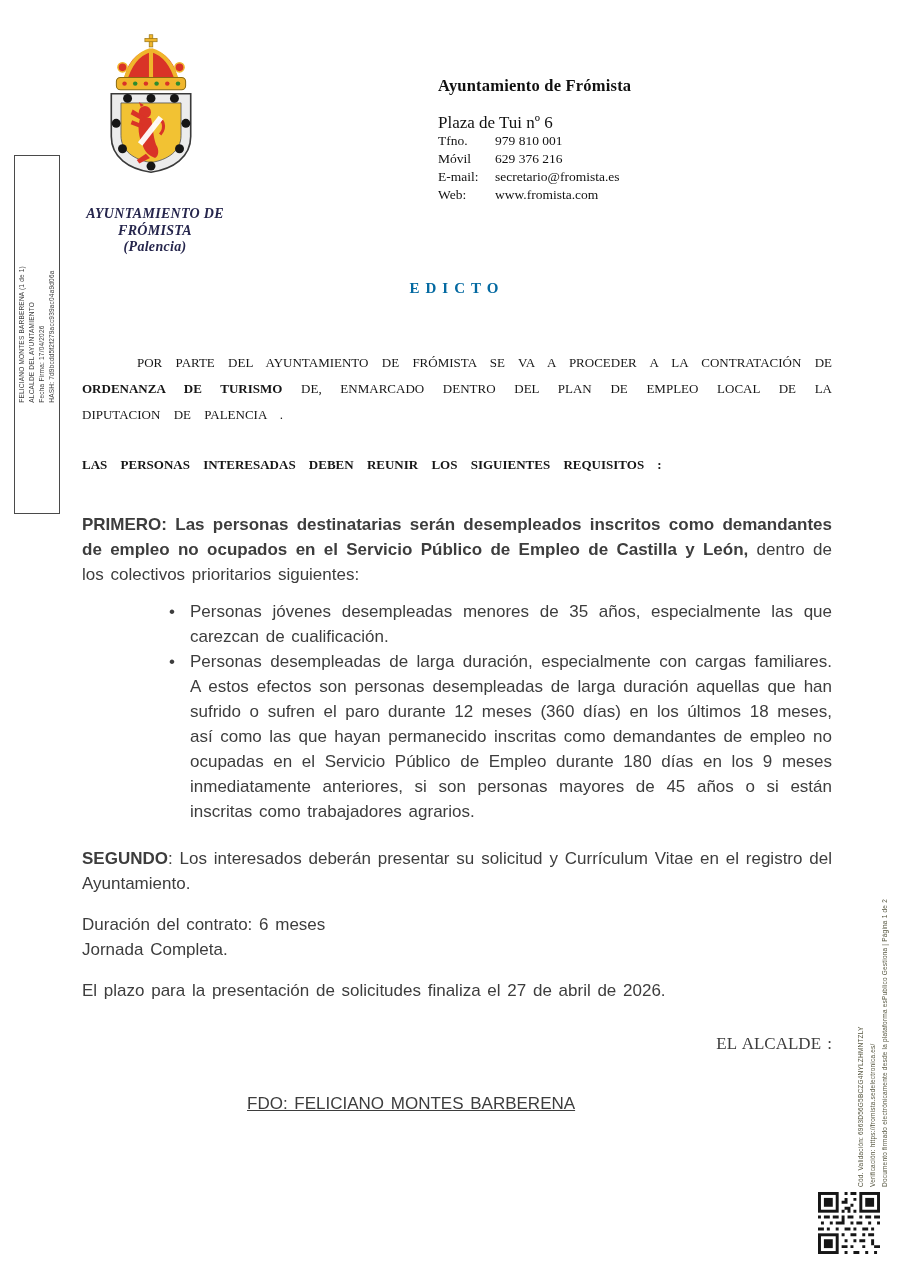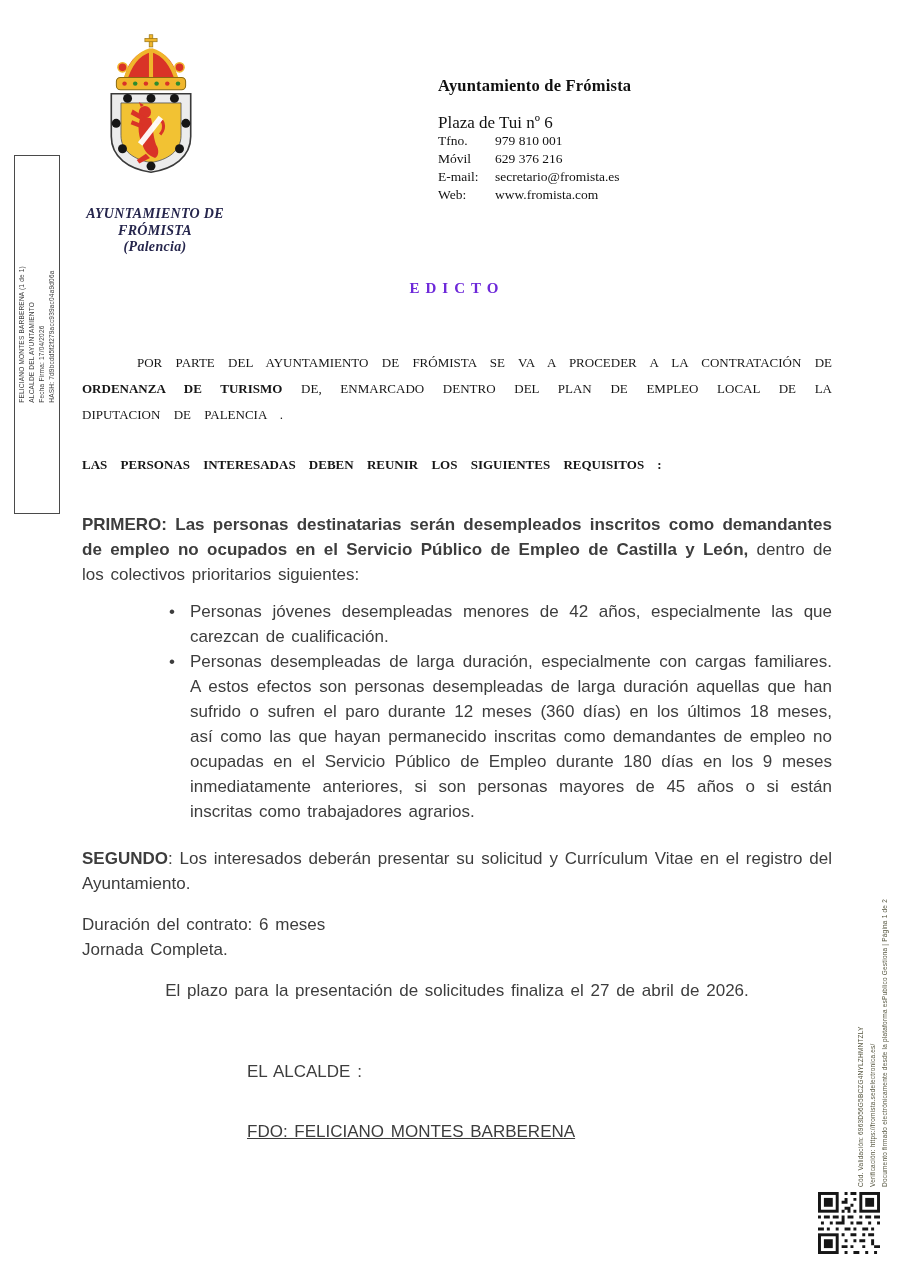--- a/index.html
+++ b/index.html
@@ -33,21 +33,21 @@
   .contact{position:absolute;left:438px;top:76px;width:300px;}
   .contact .org{font-size:16.5px;font-weight:bold;letter-spacing:0.2px;margin:0 0 18px 0;color:#111;}
   .contact .row{display:flex;font-size:13.5px;line-height:18px;color:#111;}
   .contact .lbl{width:57px;flex:none;}
   .contact .addr{font-size:17px;line-height:18px;color:#111;}
 
   
   .main{position:absolute;left:82px;top:278px;width:750px;}
   .edict-title{
     text-align:center;font-size:15px;font-weight:bold;letter-spacing:6px;
-    line-height:20px;margin:0;color:#6d28d9;
+    line-height:20px;margin:0;color:#0369a1;
   }
   .p-serif{
     font-size:13px;line-height:26px;text-align:justify;word-spacing:10px;
     margin:0;color:#161616;
   }
   .p1{margin-top:52px;text-indent:55px;}
   .p2{margin-top:24px;font-weight:bold;}
   .p-sans{
     font-family:"Liberation Sans", sans-serif;
     font-size:17px;line-height:25px;text-align:justify;word-spacing:2px;
@@ -56,22 +56,22 @@
   .primero{margin-top:34px;}
   .bullets{margin:12px 0 0 0;padding:0 0 0 85px;list-style:none;}
   .bullets li{
     position:relative;padding-left:23px;
     font-family:"Liberation Sans", sans-serif;
     font-size:17px;line-height:25px;text-align:justify;word-spacing:2px;color:#3d3d3d;
   }
   .bullets li::before{content:"•";position:absolute;left:2px;top:0;}
   .segundo{margin-top:22px;}
   .duracion{margin-top:16px;text-align:left;}
-  .plazo{margin-top:16px;text-align:center;}
-  .alcalde{margin-top:56px;margin-left:165px;text-align:left;}
+  .plazo{margin-top:16px;text-align:left;}
+  .alcalde{margin-top:28px;margin-left:165px;text-align:right;font-family:Liberation Serif, serif;}
   .fdo{margin-top:35px;margin-left:165px;text-align:left;text-decoration:underline;}
   b.caps{font-weight:bold;}
 
   
   .margin-right{
     position:absolute;right:5px;top:755px;height:432px;width:40px;
     display:flex;justify-content:flex-start;
   }
   .margin-rot{
     writing-mode:vertical-rl;transform:rotate(180deg);
@@ -173,21 +173,21 @@
   <div class="main">
     <p class="edict-title">EDICTO</p>
 
     <p class="p-serif p1"><span>POR PARTE DEL AYUNTAMIENTO DE FRÓMISTA SE VA A PROCEDER A LA CONTRATACIÓN DE </span><b class="caps">ORDENANZA DE TURISMO</b><span> DE, ENMARCADO DENTRO DEL PLAN DE EMPLEO LOCAL DE LA DIPUTACION DE PALENCIA .</span></p>
 
     <p class="p-serif p2">LAS PERSONAS INTERESADAS DEBEN REUNIR LOS SIGUIENTES REQUISITOS :</p>
 
     <p class="p-sans primero"><b>PRIMERO: Las personas destinatarias serán desempleados inscritos como demandantes de empleo no ocupados en el Servicio Público de Empleo de Castilla y León,</b><span> dentro de los colectivos prioritarios siguientes:</span></p>
 
     <ul class="bullets">
-      <li>Personas jóvenes desempleadas menores de 42 años, especialmente las que carezcan de cualificación.</li>
+      <li>Personas jóvenes desempleadas menores de 35 años, especialmente las que carezcan de cualificación.</li>
       <li>Personas desempleadas de larga duración, especialmente con cargas familiares. A estos efectos son personas desempleadas de larga duración aquellas que han sufrido o sufren el paro durante 12 meses (360 días) en los últimos 18 meses, así como las que hayan permanecido inscritas como demandantes de empleo no ocupadas en el Servicio Público de Empleo durante 180 días en los 9 meses inmediatamente anteriores, si son personas mayores de 45 años o si están inscritas como trabajadores agrarios.</li>
     </ul>
 
     <p class="p-sans segundo"><b>SEGUNDO</b><span>: Los interesados deberán presentar su solicitud y Currículum Vitae en el registro del Ayuntamiento.</span></p>
 
     <p class="p-sans duracion">
       <span>Duración del contrato: 6 meses</span><br>
       <span>Jornada Completa.</span>
     </p>
 

